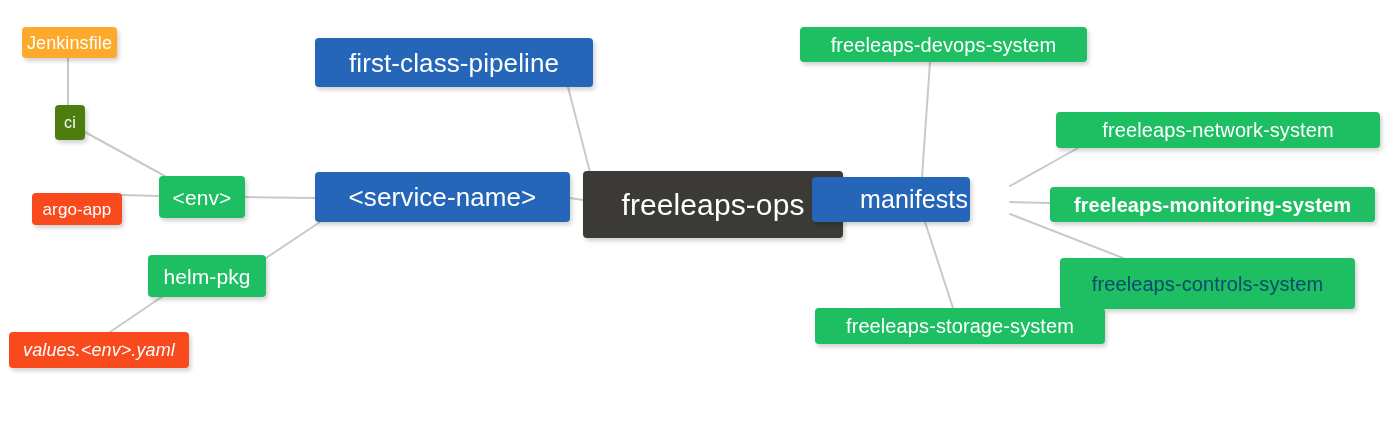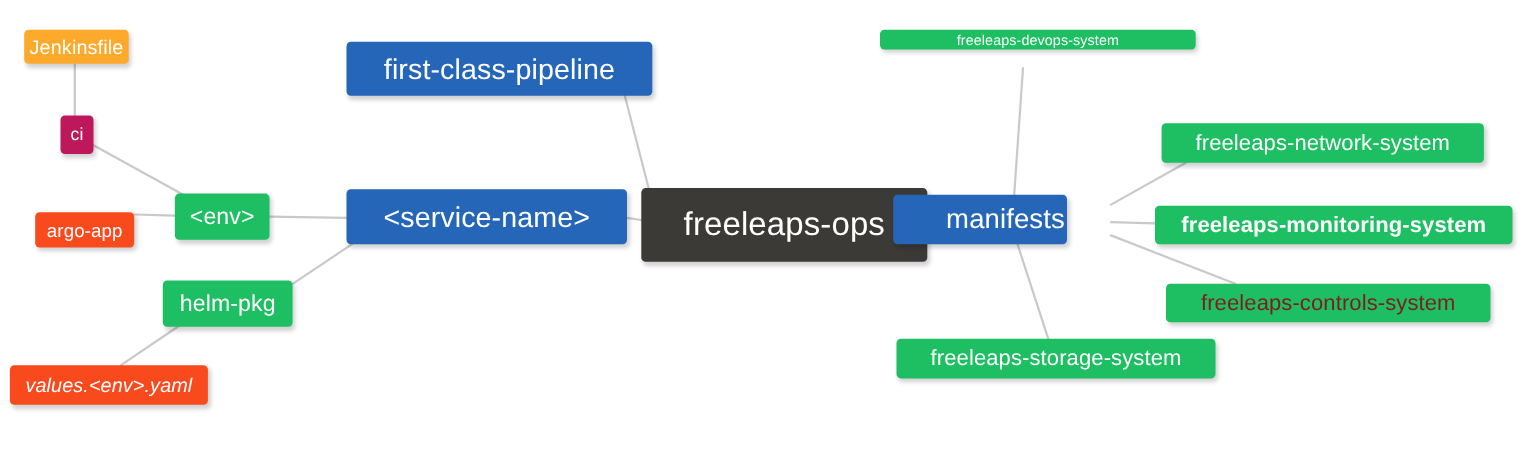--- a/index.html
+++ b/index.html
@@ -76,47 +76,47 @@
       </div>
       <div class="node" style="left: 315px; top: 38px; width: 278px; height: 49px; background: rgb(37, 102, 184); font-size: 26px; color: rgb(255, 255, 255);">
         <span class="node-label">first-class-pipeline</span>
       </div>
       <div class="node" style="left: 315px; top: 172px; width: 255px; height: 50px; background: rgb(37, 102, 184); font-size: 26px; color: rgb(255, 255, 255);">
         <span class="node-label">&lt;service-name&gt;</span>
       </div>
       <div class="node" style="left: 159px; top: 176px; width: 86px; height: 42px; background: rgb(29, 191, 98); font-size: 21px; color: rgb(255, 255, 255);">
         <span class="node-label">&lt;env&gt;</span>
       </div>
-      <div class="node" style="left: 55px; top: 105px; width: 30px; height: 35px; background: #be185d; font-size: 16px; color: rgb(255, 255, 255);">
+      <div class="node" style="left: 55px; top: 105px; width: 30px; height: 35px; background: #4d7c0f; font-size: 16px; color: rgb(255, 255, 255);">
         <span class="node-label">ci</span>
       </div>
       <div class="node" style="left: 22px; top: 27px; width: 95px; height: 31px; background: rgb(252, 169, 44); font-size: 18px; color: rgb(255, 255, 255); text-align: right;">
         <span class="node-label">Jenkinsfile</span>
       </div>
       <div class="node" style="left: 32px; top: 178px; width: 90px; height: 32px; background: rgb(249, 74, 30); font-size: 17px; color: rgb(255, 255, 255); margin-top: 15px;">
         <span class="node-label">argo-app</span>
       </div>
       <div class="node" style="left: 148px; top: 255px; width: 118px; height: 42px; background: rgb(29, 191, 98); font-size: 21px; color: rgb(255, 255, 255);">
         <span class="node-label">helm-pkg</span>
       </div>
       <div class="node" style="left: 9px; top: 332px; width: 180px; height: 36px; background: rgb(249, 74, 30); font-size: 18px; color: rgb(255, 255, 255); font-style: italic;">
         <span class="node-label">values.&lt;env&gt;.yaml</span>
       </div>
       <div class="node" style="left: 812px; top: 177px; width: 158px; height: 45px; background: rgb(37, 102, 184); font-size: 25px; color: rgb(255, 255, 255); justify-content: flex-end;">
         <span class="node-label">manifests</span>
       </div>
-      <div class="node" style="left: 800px; top: 27px; width: 287px; height: 18px; background: rgb(29, 191, 98); font-size: 13px; color: rgb(255, 255, 255);">
+      <div class="node" style="left: 800px; top: 27px; width: 287px; height: 35px; background: rgb(29, 191, 98); font-size: 20px; color: rgb(255, 255, 255);">
         <span class="node-label">freeleaps-devops-system</span>
       </div>
-      <div class="node" style="left: 1056px; top: 112px; width: 293px; height: 36px; background: rgb(29, 191, 98); font-size: 20px; color: rgb(255, 255, 255);">
+      <div class="node" style="left: 1056px; top: 112px; width: 324px; height: 36px; background: rgb(29, 191, 98); font-size: 20px; color: rgb(255, 255, 255);">
         <span class="node-label">freeleaps-network-system</span>
       </div>
       <div class="node" style="left: 1050px; top: 187px; width: 325px; height: 35px; background: rgb(29, 191, 98); font-size: 20px; color: rgb(255, 255, 255); font-weight: bold;">
         <span class="node-label">freeleaps-monitoring-system</span>
       </div>
-      <div class="node" style="left: 1060px; top: 258px; width: 295px; height: 35px; background: rgb(29, 191, 98); font-size: 20px; color: #7f1d1d; align-items: center;">
+      <div class="node" style="left: 1060px; top: 258px; width: 295px; height: 51px; background: rgb(29, 191, 98); font-size: 20px; color: #0c4a6e; align-items: center;">
         <span class="node-label">freeleaps-controls-system</span>
       </div>
       <div class="node" style="left: 815px; top: 308px; width: 290px; height: 36px; background: rgb(29, 191, 98); font-size: 20px; color: rgb(255, 255, 255);">
         <span class="node-label">freeleaps-storage-system</span>
       </div>
     </div>
 </div>
 
 </body></html>

